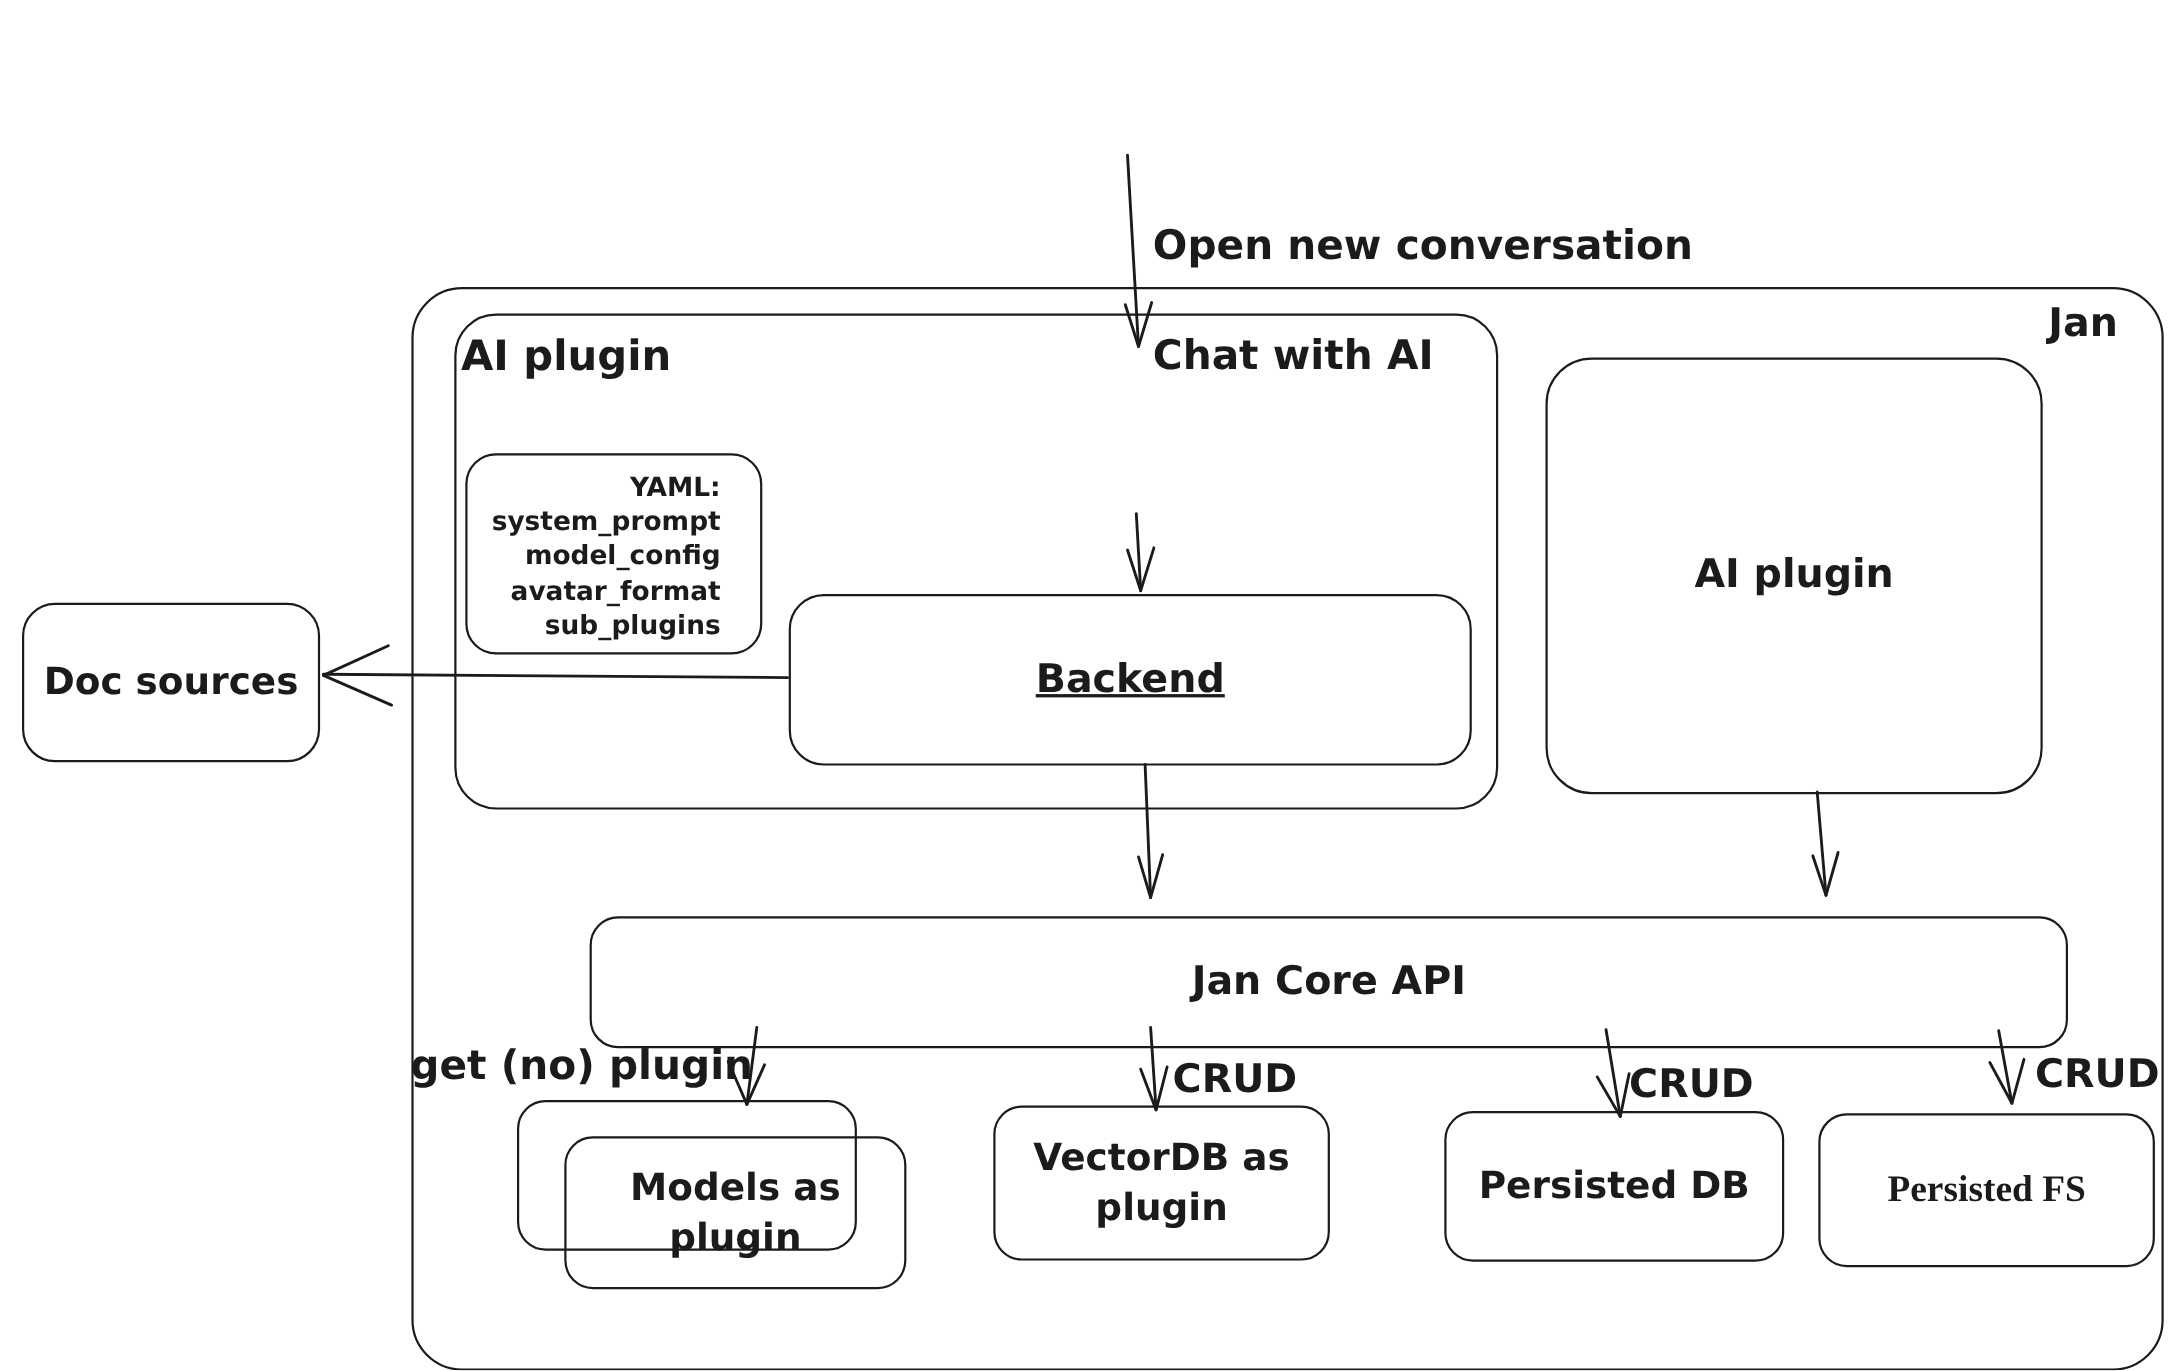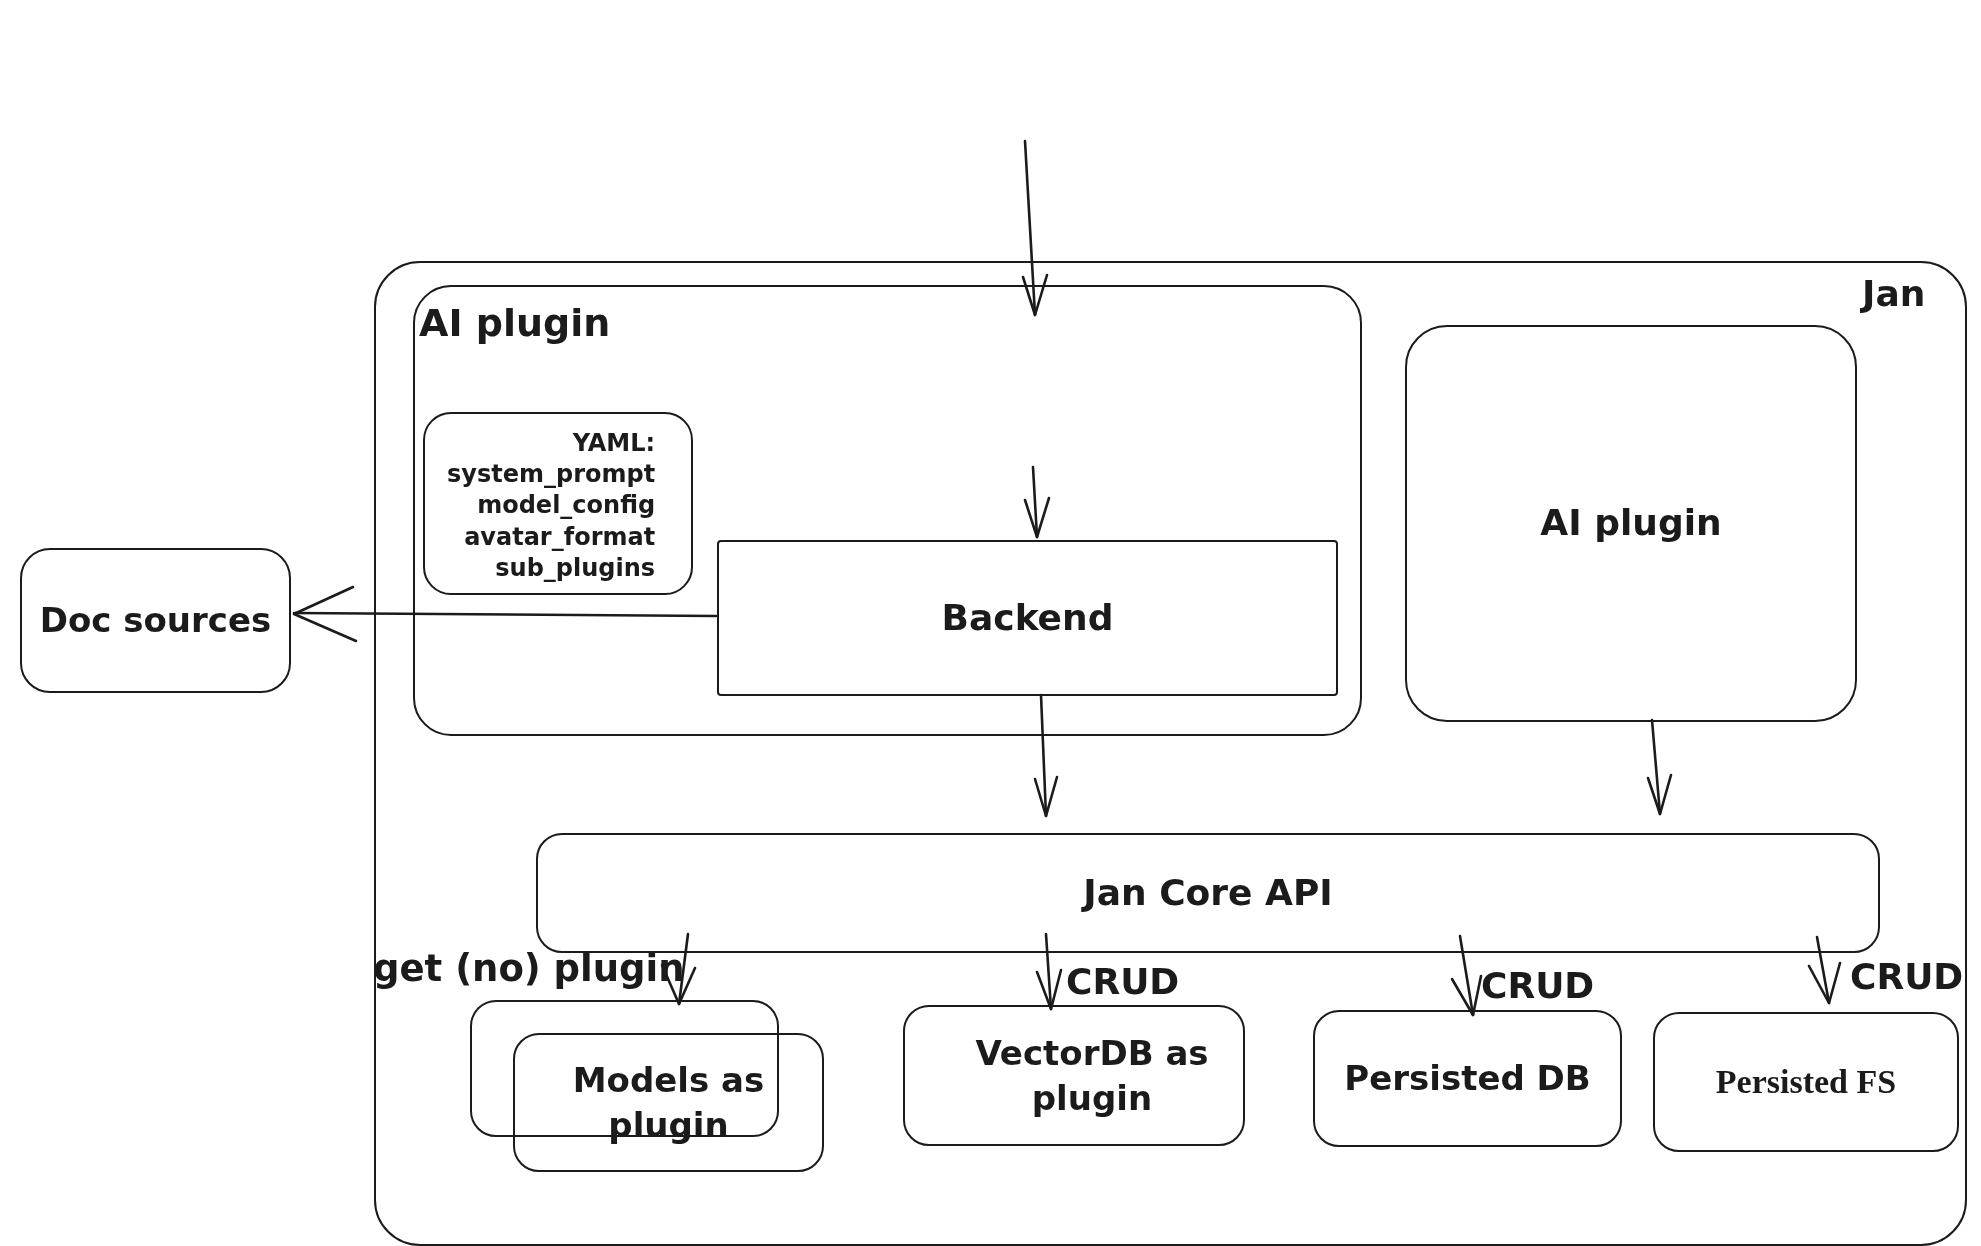--- a/index.html
+++ b/index.html
@@ -18,27 +18,27 @@
   svg.arrows{position:absolute;left:0;top:0;pointer-events:none;z-index:10;}
   .arrow path{stroke:#1b1b1b;stroke-width:2.6px;fill:none;stroke-linecap:round;stroke-linejoin:round;}
 
   
   .n-user{left:915px;top:18px;width:205px;height:119px;border-radius:28px;font-size:36px;}
   .n-jan{left:374px;top:261px;width:1589px;height:981px;border-radius:46px;}
   .n-group{left:413px;top:285px;width:945px;height:447px;border-radius:38px;}
   .n-renderer{left:717px;top:318px;width:617px;height:150px;border-radius:32px;font-size:36px;}
   .n-yaml{left:423px;top:412px;width:270px;height:183px;border-radius:28px;font-size:24px;
           align-items:flex-start;justify-content:flex-start;text-align:right;padding:14px 0 0 22px;box-sizing:border-box;}
-  .n-backend{left:717px;top:540px;width:617px;height:152px;border-radius:4px;font-size:36px;}
+  .n-backend{left:717px;top:540px;width:617px;height:152px;border-radius:32px;font-size:36px;text-decoration:underline;}
   .n-aiplugin2{left:1405px;top:325px;width:448px;height:393px;border-radius:42px;font-size:36px;}
   .n-docsources{left:20px;top:548px;width:267px;height:141px;border-radius:30px;font-size:34px;}
   .n-jancore{left:536px;top:817px;width:1340px;height:116px;border-radius:26px;font-size:36px;margin-top:16px;}
   .n-models-back{left:470px;top:1000px;width:305px;height:133px;border-radius:26px;}
   .n-models-front{left:513px;top:1033px;width:307px;height:135px;border-radius:26px;font-size:34px;}
-  .n-vectordb{left:903px;top:1005px;width:302px;height:137px;border-radius:26px;font-size:34px;padding-left:36px;}
+  .n-vectordb{left:903px;top:1005px;width:302px;height:137px;border-radius:26px;font-size:34px;}
   .n-pdb{left:1313px;top:1010px;width:305px;height:133px;border-radius:26px;font-size:34px;}
   .n-pfs{left:1653px;top:1012px;width:302px;height:136px;border-radius:26px;font-size:34px;font-family:Liberation Serif, serif;}
 
   
   .l-jan{left:1862px;top:270px;font-size:36px;}
   .l-group{left:419px;top:298px;font-size:38px;}
   .l-useredge{left:1048px;top:148px;font-size:37px;line-height:1.35;}
   .l-getstream{left:373px;top:945px;font-size:37px;}
   .l-crud1{left:1066px;top:958px;font-size:36px;}
   .l-crud2{left:1481px;top:962px;font-size:36px;}
@@ -65,20 +65,24 @@
   <div class="node n-docsources">Doc sources</div>
   <div class="node n-jancore">Jan Core API</div>
   <div class="node n-models-back"></div>
   <div class="node n-models-front">Models as
 plugin</div>
   <div class="node n-vectordb">VectorDB as
 plugin</div>
   <div class="node n-pdb">Persisted DB</div>
   <div class="node n-pfs">Persisted FS</div>
 
+  <div class="label l-useredge">
+    <div>Open new conversation</div>
+    <div>Chat with AI</div>
+  </div>
   <div class="label l-getstream">get (no) plugin</div>
   <div class="label l-crud1">CRUD</div>
   <div class="label l-crud2">CRUD</div>
   <div class="label l-crud3">CRUD</div>
 
   <svg class="arrows" width="1981" height="1246" viewBox="0 0 1981 1246">
     <g class="arrow">
       <path d="M1025,141 L1035,315"></path>
       <path d="M1023,277 L1035,315 L1047,275"></path>
     </g>

